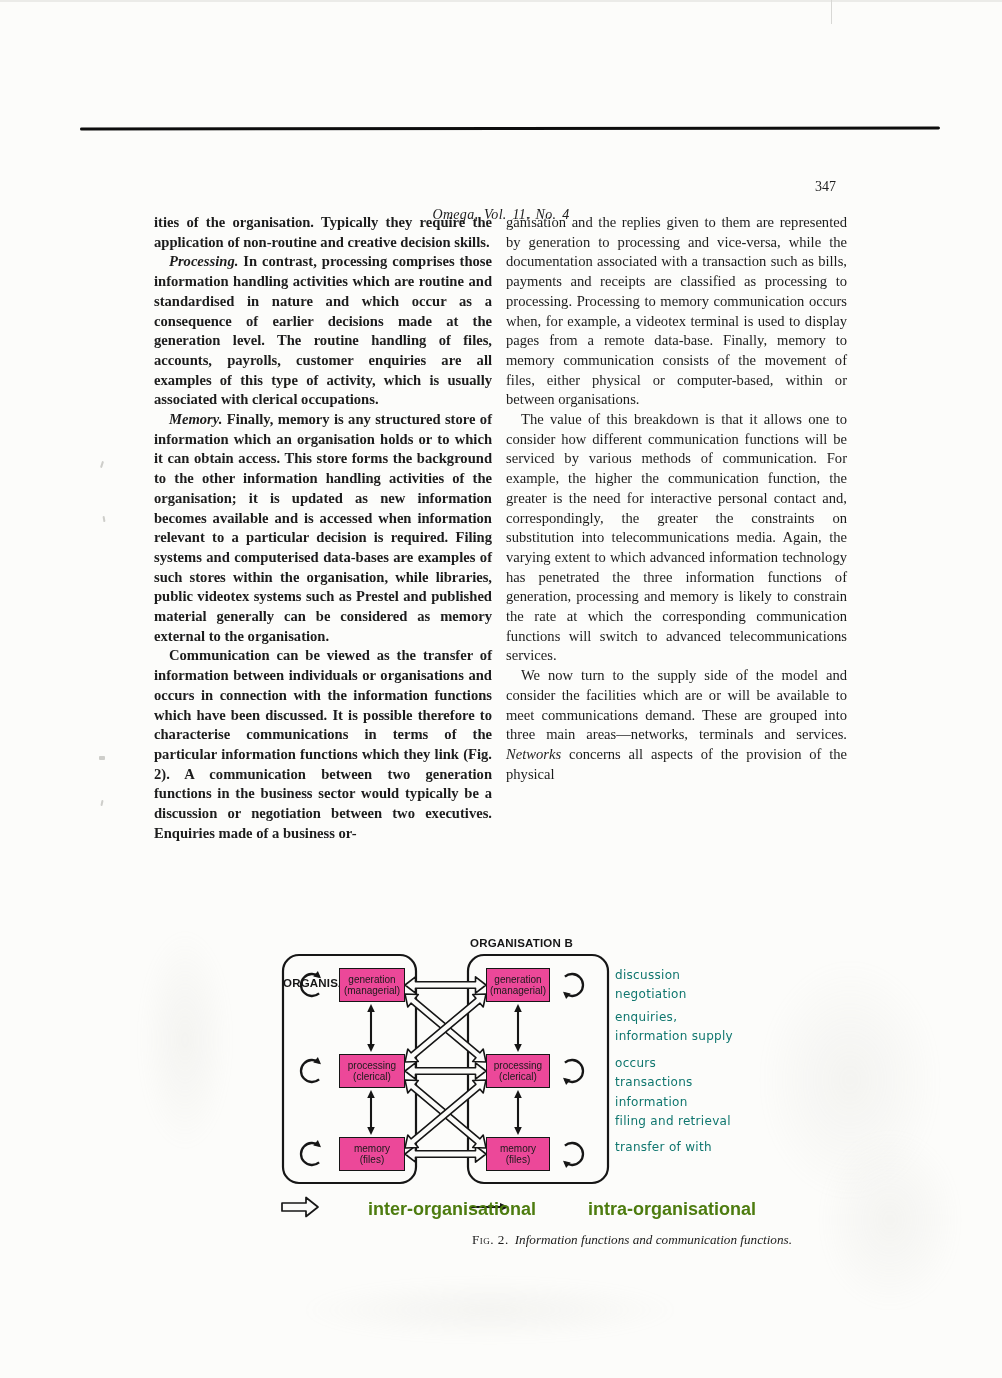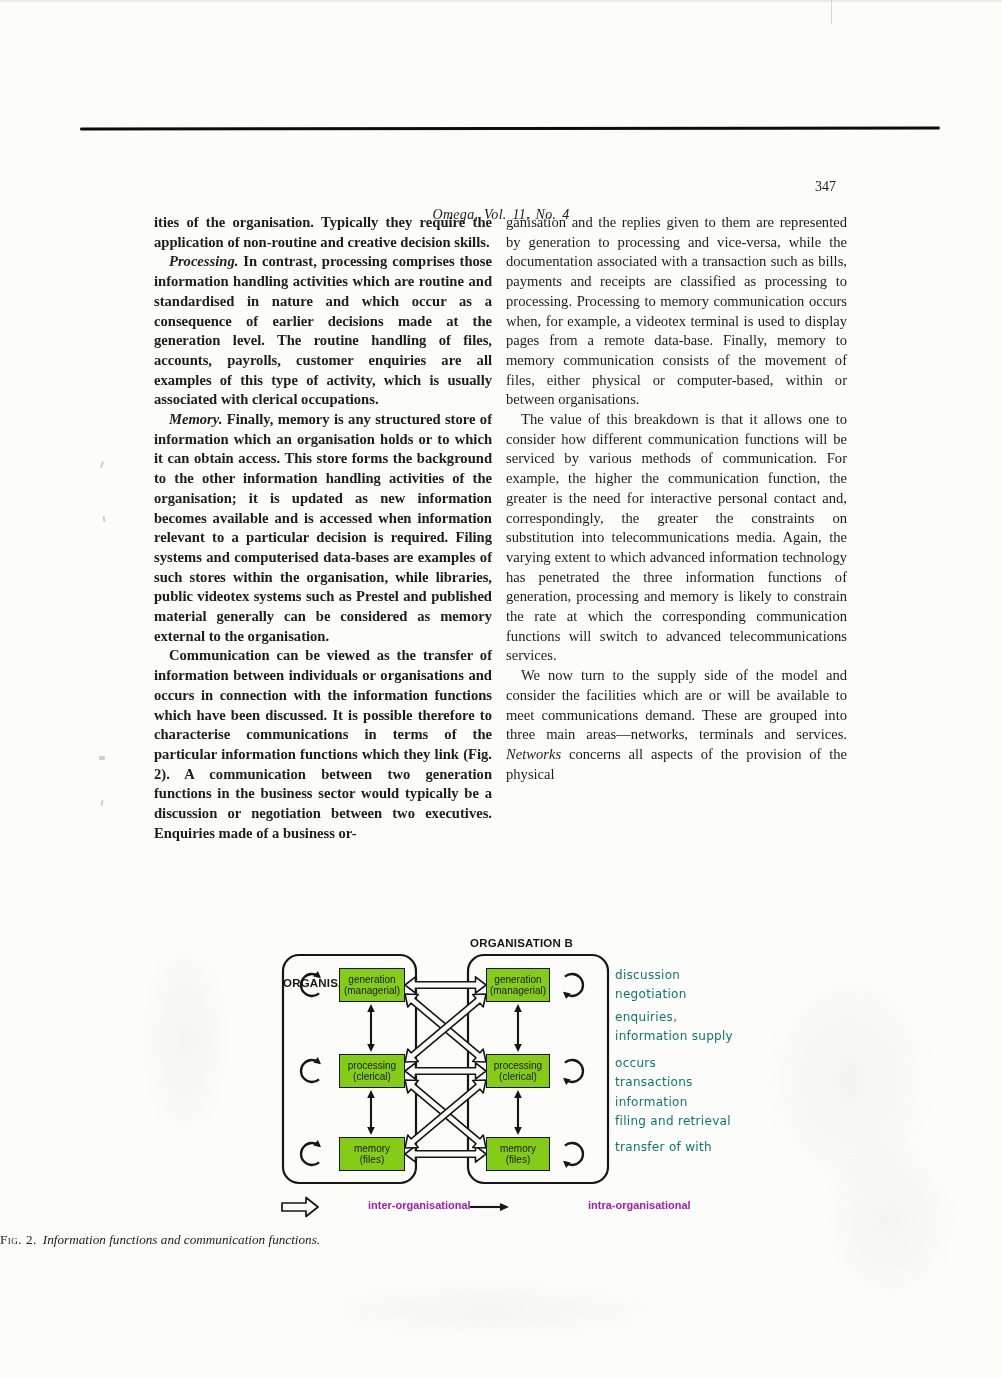--- a/index.html
+++ b/index.html
@@ -15,30 +15,30 @@
   .col{position:absolute;top:213px;font-size:14.6px;line-height:19.7px;text-align:justify;}
   .col-left{left:154px;width:338px;font-weight:bold;}
   .col-right{left:506px;width:341px;}
   .col p{margin:0;}
   .col p.indent{text-indent:15px;}
   .sec-heading{margin:9px 0 7px 0;font-size:14.6px;}
   
   .fig-svg{position:absolute;left:278px;top:932px;}
   .org-title{position:absolute;font-family:"Liberation Sans",sans-serif;font-weight:bold;
         font-size:11.5px;letter-spacing:.2px;color:#161616;}
-  .diagram-box{position:absolute;box-sizing:border-box;border:1.6px solid #161616;background:#84cc16;
+  .diagram-box{position:absolute;box-sizing:border-box;border:1.6px solid #161616;background:#ec4899;
         display:flex;flex-direction:column;align-items:center;justify-content:center;
         font-family:"Liberation Sans",sans-serif;font-size:10px;line-height:11.5px;
         text-align:center;color:#1a1a1a;}
   .side-label{position:absolute;left:615px;width:170px;font-family:"DejaVu Sans",sans-serif;
         font-size:12px;line-height:18.5px;letter-spacing:.3px;color:#0f766e;}
   .side-label span{display:block;}
   .legend-label{position:absolute;top:1199px;font-family:"Liberation Sans",sans-serif;
-        font-weight:bold;font-size:11px;color:#a21caf;padding-left:48px;}
-  .caption{position:absolute;left:0;top:1232px;width:792px;text-align:left;font-size:13.2px;}
+        font-weight:bold;font-size:18px;color:#4d7c0f;padding-left:48px;}
+  .caption{position:absolute;left:0;top:1232px;width:792px;text-align:right;font-size:13.2px;}
   .caption .fig-label{font-variant:small-caps;letter-spacing:.5px;}
   .caption .fig-text{font-style:italic;margin-left:6px;}
   .smudge{position:absolute;pointer-events:none;filter:blur(6px);opacity:.5;
         background:radial-gradient(closest-side,rgba(190,190,183,.28),rgba(190,190,183,0));}
   .speck{position:absolute;background:#a8a8a2;opacity:.55;border-radius:1px;}
 </style>
 </head>
 <body>
 
 <div class="page">

